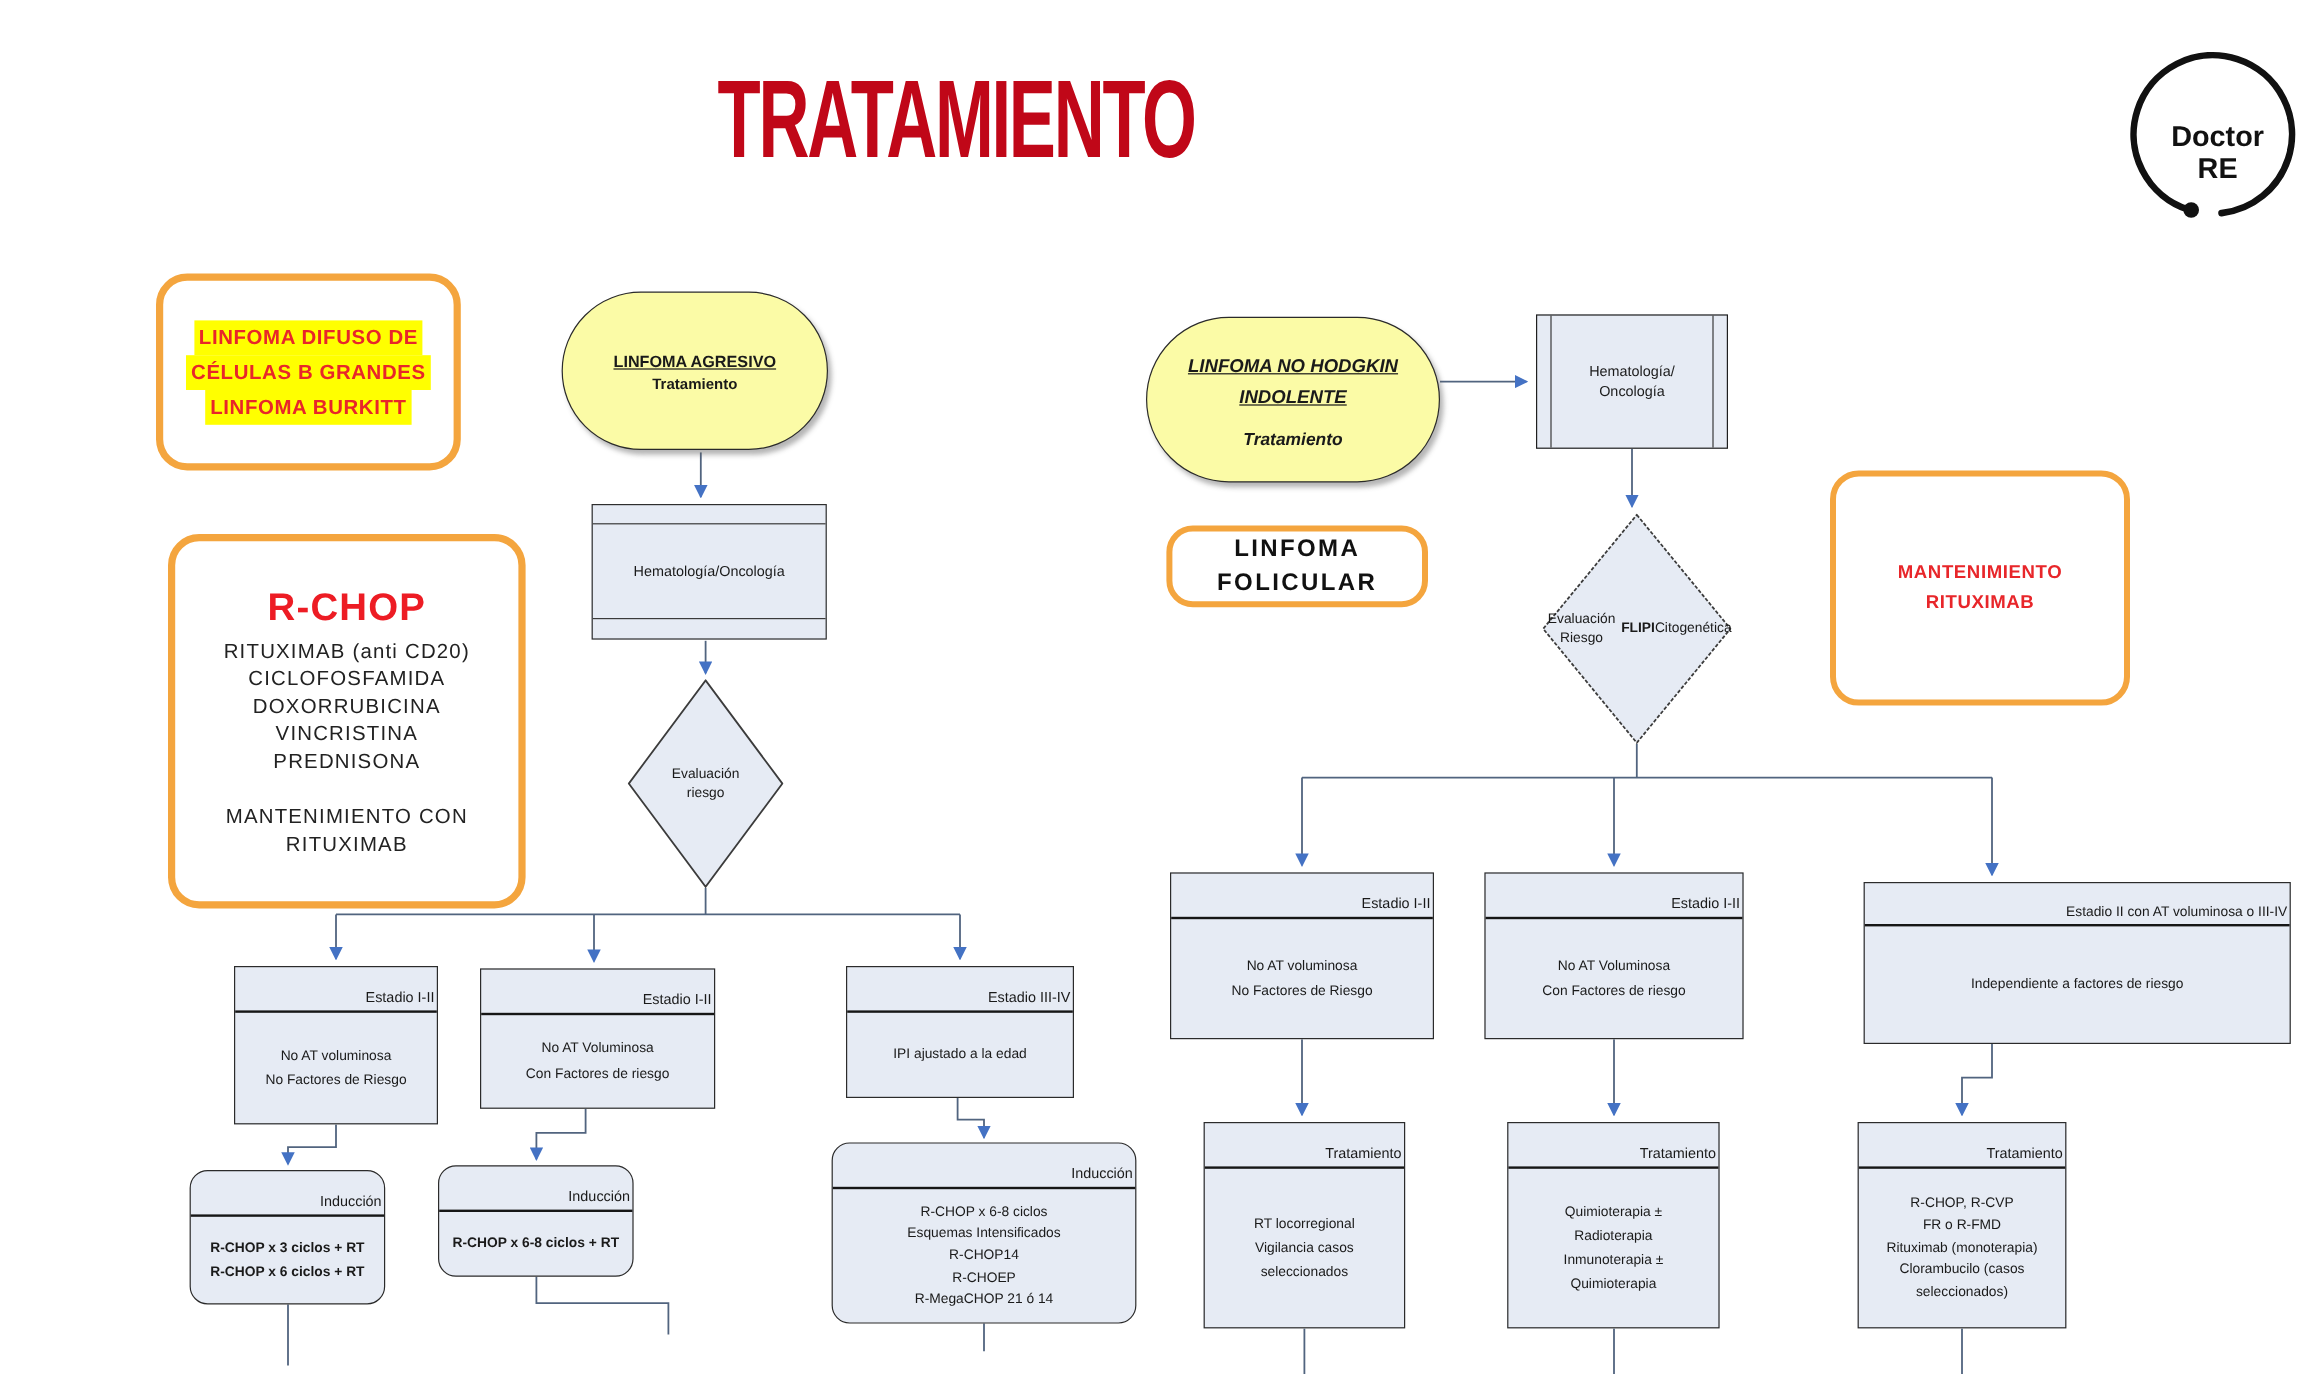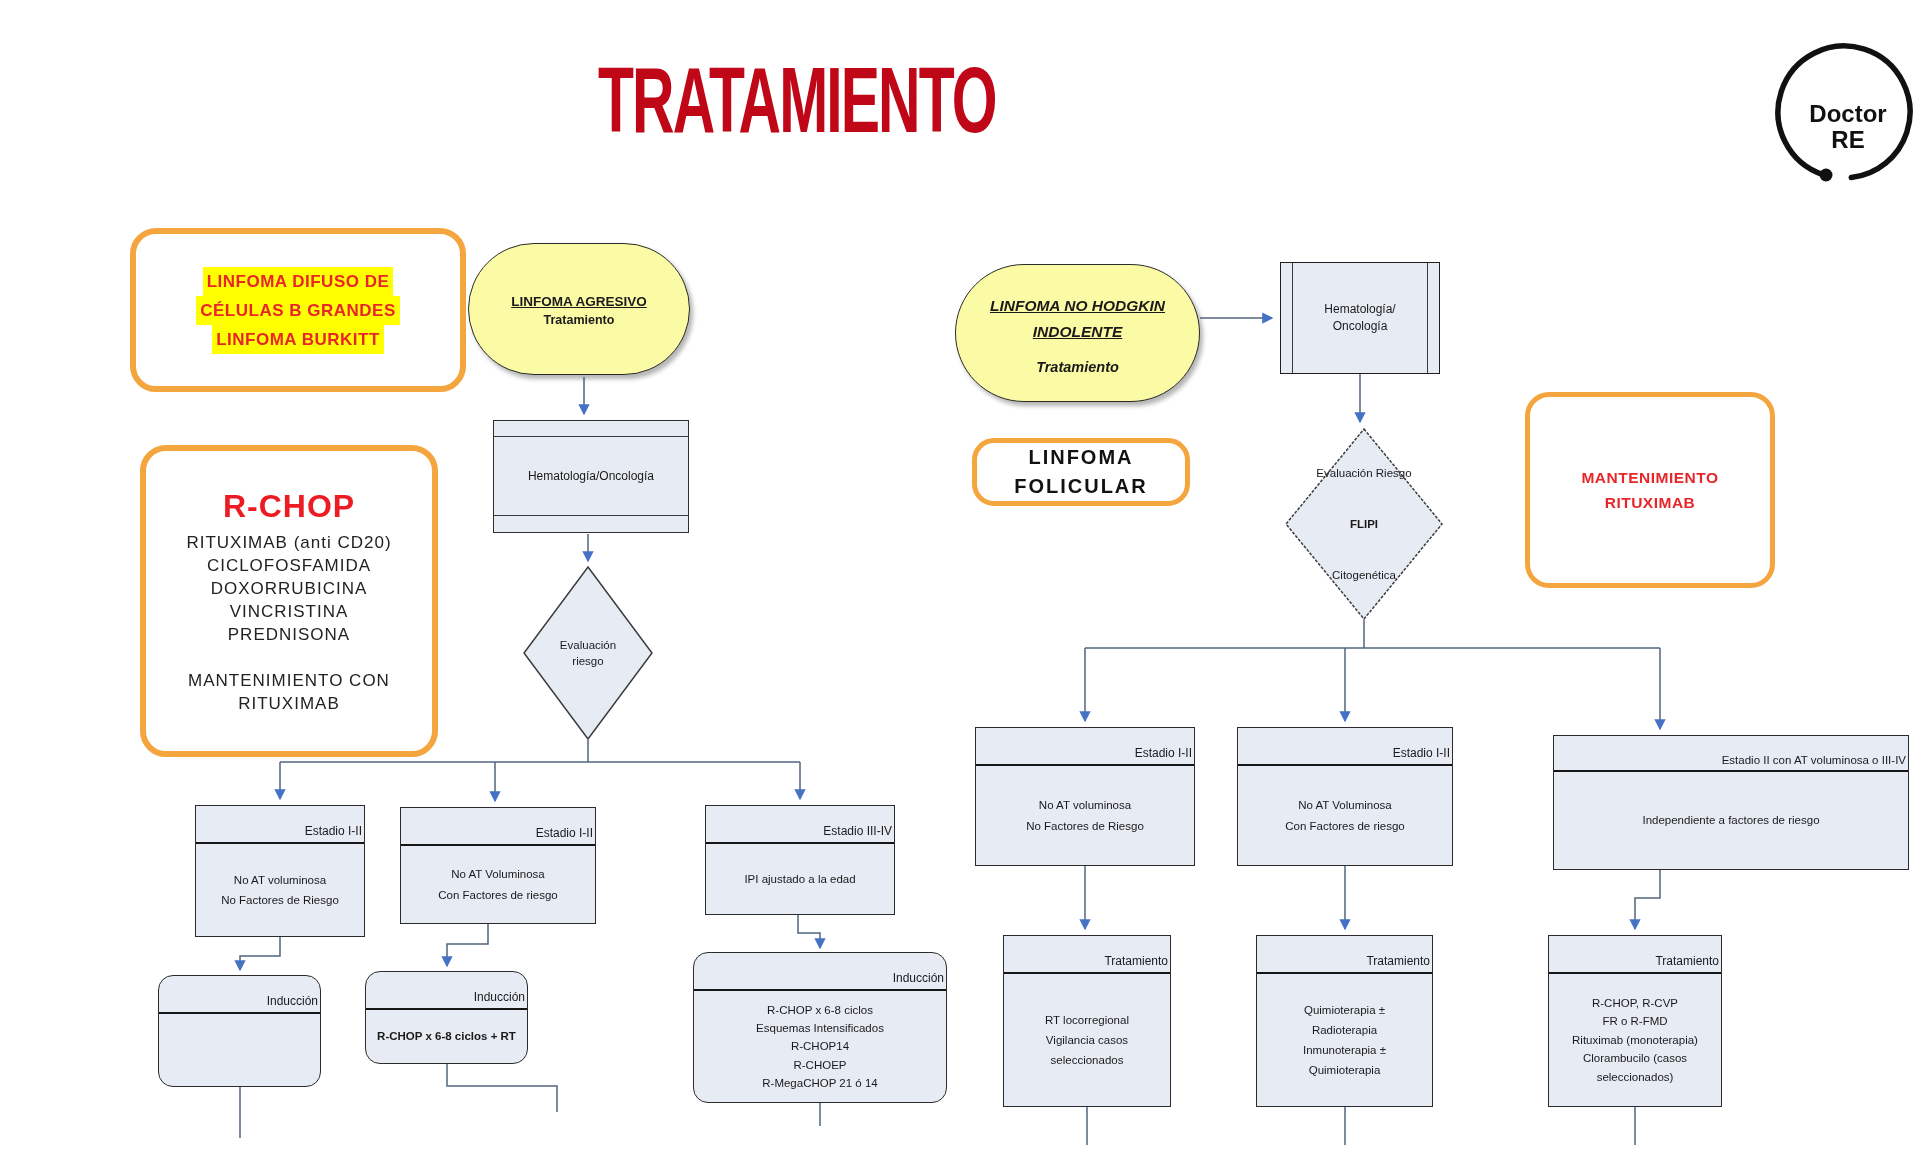--- a/index.html
+++ b/index.html
@@ -44,22 +44,22 @@
               font-size:12px;text-align:center;line-height:16px;}
   .vproc{position:absolute;background:#e6ebf4;border:1.8px solid #1f1f1f;box-sizing:border-box;
          display:flex;flex-direction:row;}
   .vband-l{width:11px;border-right:1.6px solid #3a3a3a;}
   .vband-r{width:11px;border-left:1.6px solid #3a3a3a;}
   .vproc .mid{flex:1;display:flex;align-items:center;justify-content:center;
               font-size:12px;text-align:center;line-height:17px;}
 
   
   .dwrap{position:absolute;}
-  .dtext{position:absolute;display:flex;flex-direction:column;justify-content:center;
-         align-items:center;text-align:center;font-size:11.5px;line-height:16px;width:100%;height:100%;top:0;left:0;gap:35px;}
+  .dtext{position:absolute;display:flex;justify-content:center;
+         align-items:center;text-align:center;font-size:11.5px;line-height:16px;width:100%;height:100%;top:0;left:0;}
   .bold{font-weight:bold;}
 
   
   .box{position:absolute;background:#e6ebf4;border:1.9px solid #2b2b2b;box-sizing:border-box;
        display:flex;flex-direction:column;}
   .box .hdr{text-align:right;font-size:12px;padding:18px 2px 4px;border-bottom:2.6px solid #161616;}
   .box .bd{flex:1;display:flex;flex-direction:column;justify-content:center;
            text-align:center;font-size:11.5px;line-height:1.75;padding:2px 3px;}
   .rounded{border-radius:15px;}
 
@@ -115,21 +115,21 @@
 
   <div class="logo">
     <svg width="164" height="164" viewBox="0 0 164 164">
       <circle cx="82" cy="80" r="66" fill="none" stroke="#111" stroke-width="5.5" stroke-dasharray="386 29" transform="rotate(108 82 80)" stroke-linecap="round"></circle>
       <circle cx="64" cy="143" r="6.5" fill="#111"></circle>
       <text x="86" y="90" text-anchor="middle" font-family="Liberation Sans, sans-serif" font-size="24" font-weight="bold" fill="#111">Doctor</text>
       <text x="86" y="116" text-anchor="middle" font-family="Liberation Sans, sans-serif" font-size="24" font-weight="bold" fill="#111">RE</text>
     </svg>
   </div>
 
-  <div class="note" style="left:130px;top:228px;width:336px;height:164px;">
+  <div class="note" style="left:130px;top:228px;width:254px;height:164px;">
     <span class="hl-line">LINFOMA DIFUSO DE</span>
     <span class="hl-line">CÉLULAS B GRANDES</span>
     <span class="hl-line">LINFOMA BURKITT</span>
   </div>
 
   <div class="note" style="left:140px;top:445px;width:298px;height:312px;align-items:center;">
     <div class="rchop-title">R-CHOP</div>
     <div class="note-body">RITUXIMAB (anti CD20)<br>CICLOFOSFAMIDA<br>DOXORRUBICINA<br>VINCRISTINA<br>PREDNISONA<br><br>MANTENIMIENTO CON<br>RITUXIMAB</div>
   </div>
 
@@ -161,20 +161,21 @@
     <div class="bd">No AT Voluminosa<br>Con Factores de riesgo</div>
   </div>
 
   <div class="box" style="left:705px;top:805px;width:190px;height:110px;">
     <div class="hdr">Estadio III-IV</div>
     <div class="bd">IPI ajustado a la edad</div>
   </div>
 
   <div class="box rounded" style="left:158px;top:975px;width:163px;height:112px;">
     <div class="hdr">Inducción</div>
+    <div class="bd bold">R-CHOP x 3 ciclos + RT<br>R-CHOP x 6 ciclos + RT</div>
   </div>
 
   <div class="box rounded" style="left:365px;top:971px;width:163px;height:93px;">
     <div class="hdr">Inducción</div>
     <div class="bd bold">R-CHOP x 6-8 ciclos + RT</div>
   </div>
 
   <div class="box rounded" style="left:693px;top:952px;width:254px;height:151px;">
     <div class="hdr">Inducción</div>
     <div class="bd" style="line-height:1.6;">R-CHOP x 6-8 ciclos<br>Esquemas Intensificados<br>R-CHOP14<br>R-CHOEP<br>R-MegaCHOP 21 ó 14</div>

